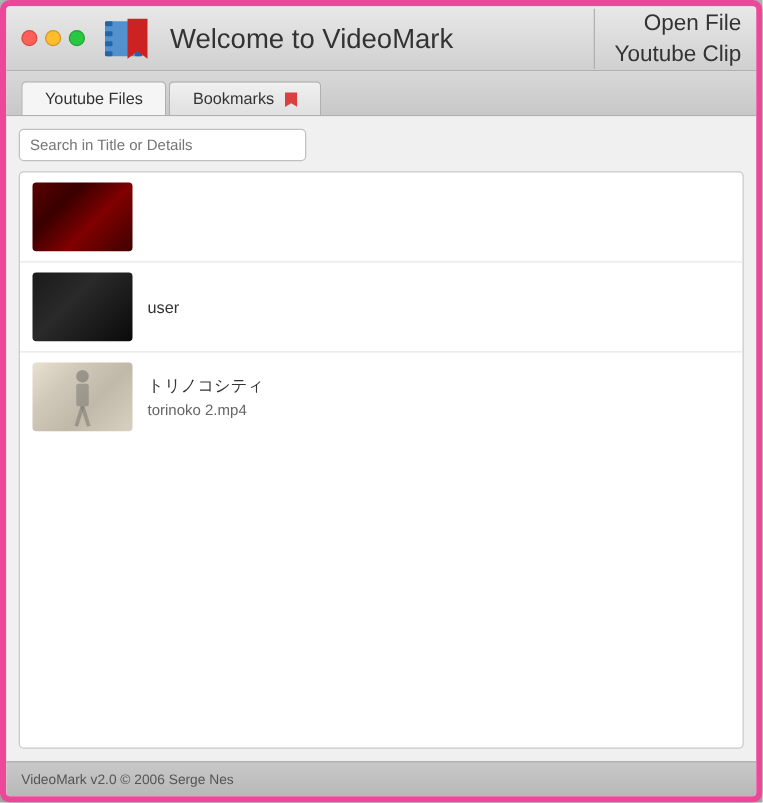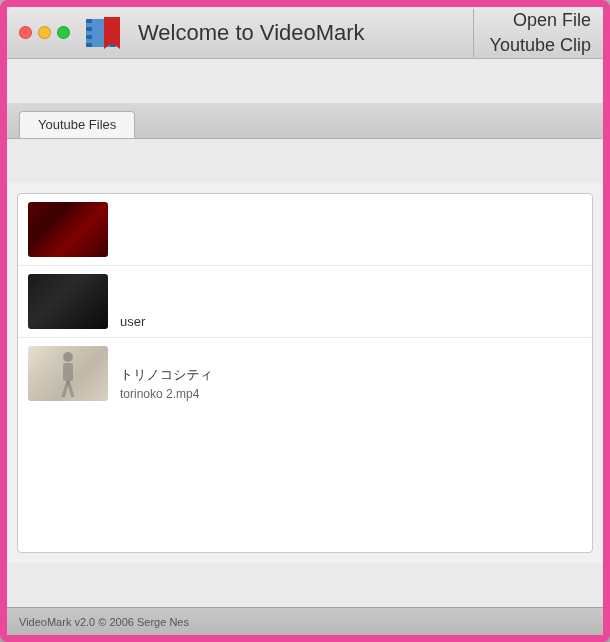--- a/index.html
+++ b/index.html
@@ -10,26 +10,25 @@
       background: #c0c0c0;
       font-family: -apple-system, "Helvetica Neue", Arial, sans-serif;
       overflow: hidden;
     }
 
     .window {
       width: 610px;
       height: 642px;
       background: #ebebeb;
       border-radius: 8px;
-      border: 7px solid #ec4899;
+      border: 5px solid #ec4899;
       display: flex;
       flex-direction: column;
       overflow: hidden;
       box-shadow: 0 4px 20px rgba(0,0,0,0.4);
-      gap: 44px;
     }
 
     
     .title-bar {
       background: linear-gradient(to bottom, #e8e8e8, #d0d0d0);
       height: 52px;
       display: flex;
       align-items: center;
       padding: 0 12px;
       border-bottom: 1px solid #b0b0b0;
@@ -151,21 +150,21 @@
     .file-list {
       flex: 1;
       background: white;
       border: 1px solid #c8c8c8;
       border-radius: 4px;
       overflow-y: auto;
     }
 
     .file-item {
       display: flex;
-      align-items: flex-end;
+      align-items: center;
       padding: 8px 10px;
       border-bottom: 1px solid #e8e8e8;
       cursor: pointer;
       min-height: 70px;
     }
 
     .file-item:last-child { border-bottom: none; }
 
     .thumbnail {
       width: 80px;
@@ -264,23 +263,28 @@
     <div class="header-buttons">
       <span class="header-btn">Open File</span>
       <span class="header-btn">Youtube Clip</span>
     </div>
   </div>
 
   <div class="tabs-area">
     <div class="tab active">
       <span>Youtube Files</span>
     </div>
+    <div class="tab">
+      <span>Bookmarks</span>
+      <span class="tab-bookmark-icon"></span>
+    </div>
   </div>
 
   <div class="main-content">
+    <input class="search-bar" type="text" placeholder="Search in Title or Details" style="">
 
     <div class="file-list">
 
       <div class="file-item">
         <div class="thumbnail thumbnail-1"></div>
         <div class="file-info">
           <span class="file-title"></span>
         </div>
       </div>
 

